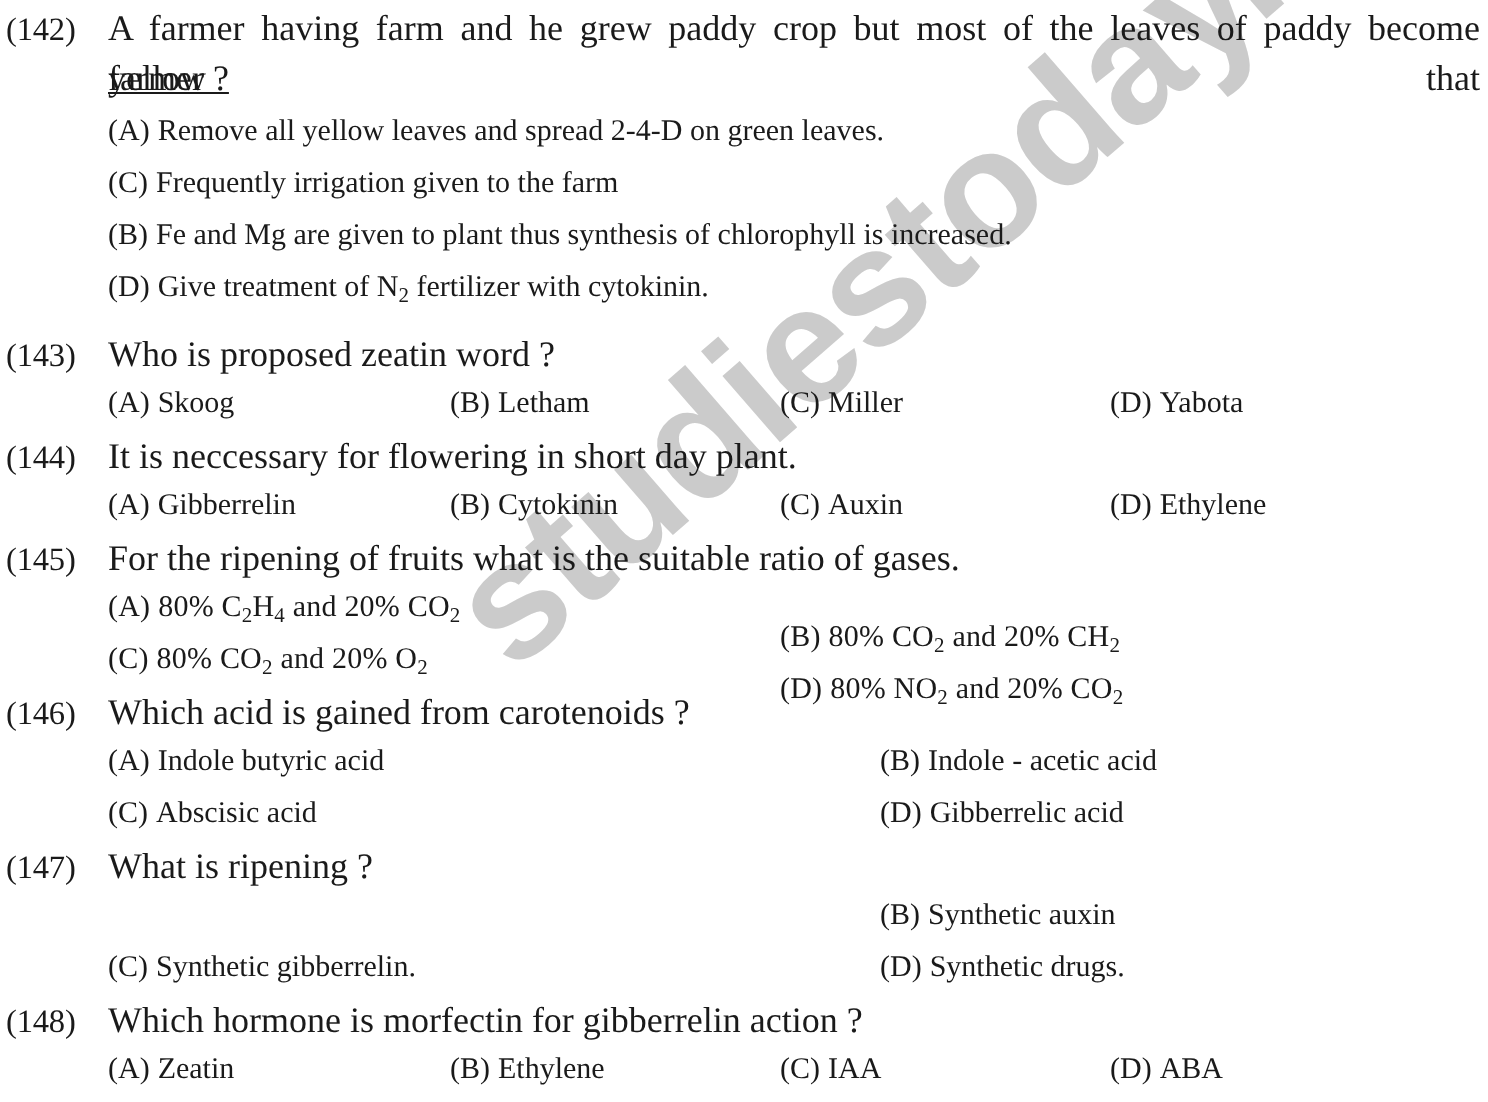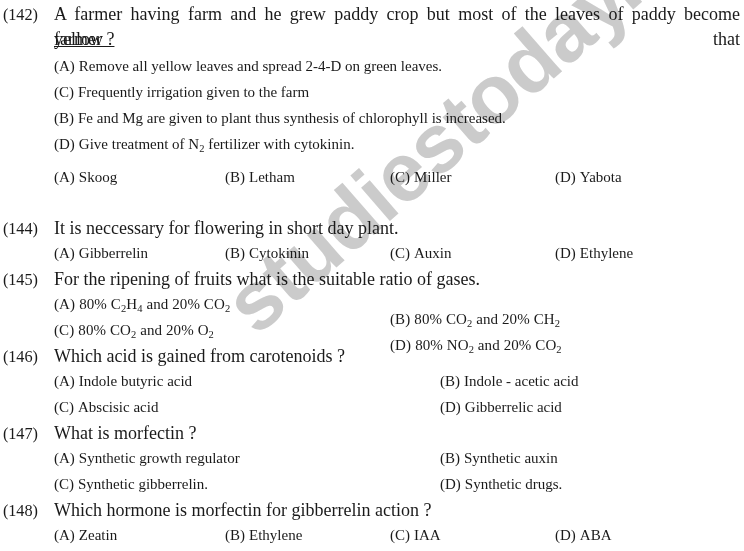--- a/index.html
+++ b/index.html
@@ -155,20 +155,24 @@
       <div class="q-row" style="height:26px;line-height:26px">
         <span class="opt h1"><span class="lbl">(B)</span><span>Fe and Mg are given to plant thus synthesis of chlorophyll is increased.</span></span>
       </div>
       <div class="q-row" style="height:26px;line-height:26px">
         <span class="opt h1"><span class="lbl">(D)</span><span>Give treatment of N</span><sub>2</sub><span> fertilizer with cytokinin.</span></span>
       </div>
     </div>
 
     <div class="q-block" style="top:165px">
       <div class="q-row">
+        <span class="q-num">(143)</span>
+        <span class="q-text">Who is proposed zeatin word ?</span>
+      </div>
+      <div class="q-row">
         <span class="opt c1"><span class="lbl">(A)</span><span>Skoog</span></span>
         <span class="opt c2"><span class="lbl">(B)</span><span>Letham</span></span>
         <span class="opt c3"><span class="lbl">(C)</span><span>Miller</span></span>
         <span class="opt c4"><span class="lbl">(D)</span><span>Yabota</span></span>
       </div>
     </div>
 
     <div class="q-block" style="top:216px">
       <div class="q-row">
         <span class="q-num">(144)</span>
@@ -216,24 +220,23 @@
       </div>
       <div class="q-row">
         <span class="opt h2"><span class="lbl">(D)</span><span>Gibberrelic acid</span></span>
         <span class="opt h1"><span class="lbl">(C)</span><span>Abscisic acid</span></span>
       </div>
     </div>
 
     <div class="q-block" style="top:421px">
       <div class="q-row">
         <span class="q-num">(147)</span>
-        <span class="q-text">What is morfectin ?</span>
-      </div>
-      <div class="q-row">
-        <span class="opt h1"><span class="lbl">(A)</span><span>Synthetic growth regulator</span></span>
+        <span class="q-text">What is ripening ?</span>
+      </div>
+      <div class="q-row">
         <span class="opt h2"><span class="lbl">(B)</span><span>Synthetic auxin</span></span>
       </div>
       <div class="q-row">
         <span class="opt h1"><span class="lbl">(C)</span><span>Synthetic gibberrelin.</span></span>
         <span class="opt h2"><span class="lbl">(D)</span><span>Synthetic drugs.</span></span>
       </div>
     </div>
 
     <div class="q-block" style="top:498px">
       <div class="q-row">

